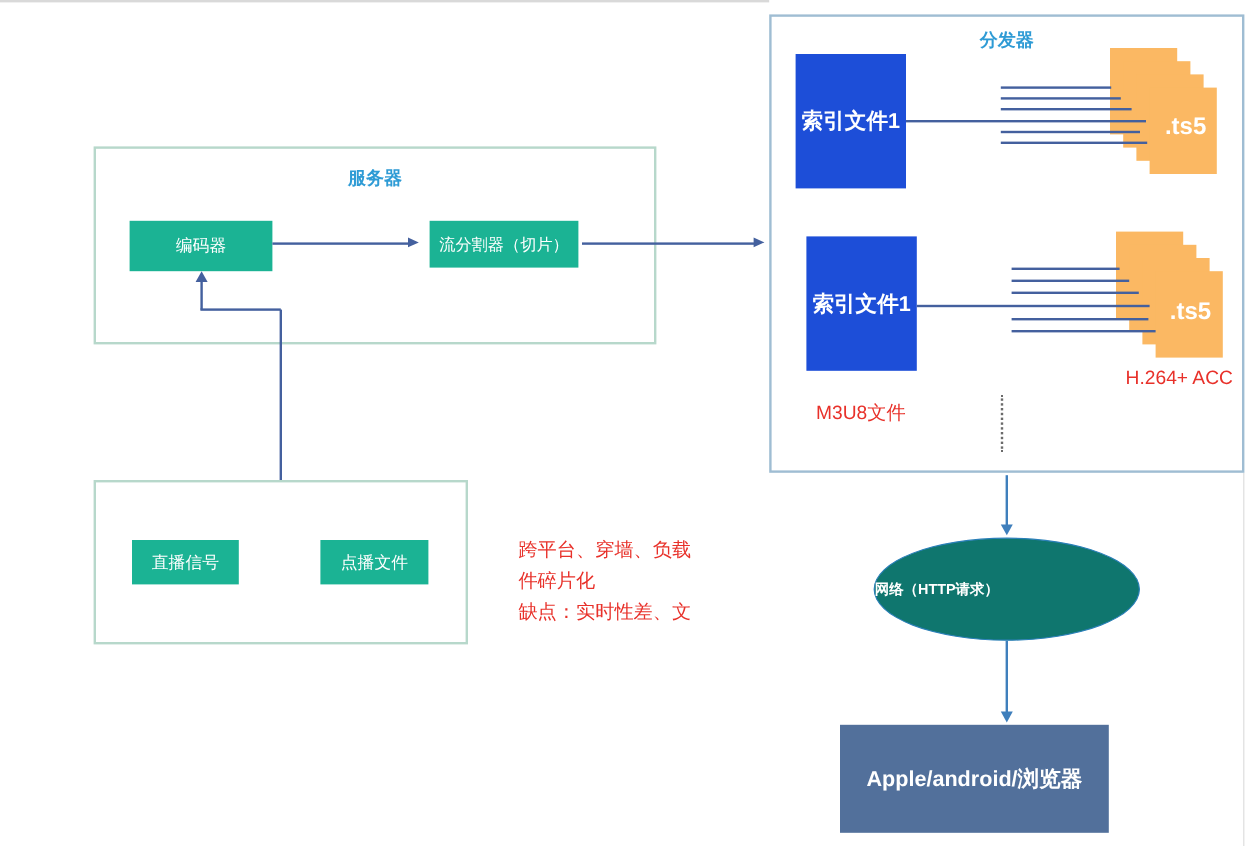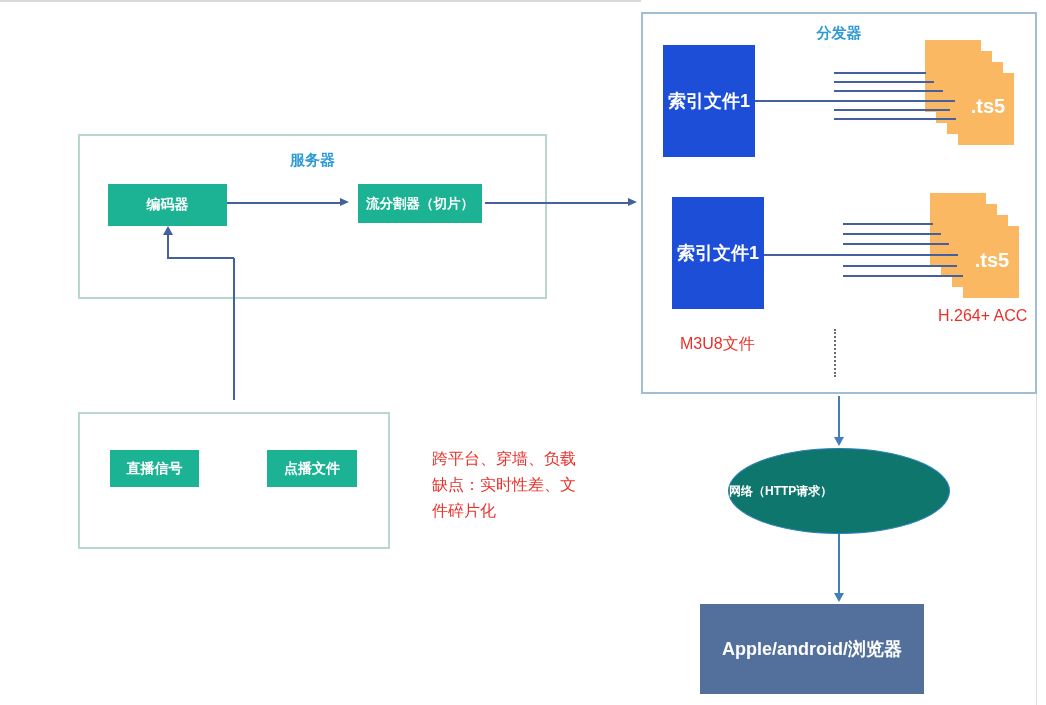--- a/index.html
+++ b/index.html
@@ -3,25 +3,25 @@
 <meta charset="utf-8">
 <style>
   html,body{margin:0;padding:0;background:#fff;}
   *{box-sizing:border-box;font-family:"Liberation Sans",sans-serif;}
   #stage{position:relative;width:1046px;height:705px;background:#ffffff;overflow:hidden;}
 
   .hline-gray{position:absolute;background:#d9d9d9;}
   .vline-gray{position:absolute;background:#dedede;}
 
   .group-box{position:absolute;background:#fff;}
-  .server-border{border:2px solid #b7d8cb;margin-top:12px;}
+  .server-border{border:2px solid #b7d8cb;}
   .dist-border{border:2px solid #9fbdd3;}
   .group-title{position:absolute;left:0;right:0;text-align:center;color:#2e9bd5;font-weight:bold;font-size:15px;}
 
-  .node-green{position:absolute;background:#1bb394;color:#ffffff;font-weight:bold;
+  .node-green{position:absolute;background:#1bb394;color:#ffffff;font-weight:normal;
     display:flex;align-items:center;justify-content:center;font-size:14px;}
   .node-orange{position:absolute;background:#1d4ed8;color:#ffffff;font-weight:bold;
     display:flex;align-items:center;justify-content:center;font-size:18px;z-index:1;}
 
   .line{position:absolute;background:#44609e;z-index:2;}
   .h15{height:1.5px;}
   .w15{width:1.5px;}
   .arrowhead-right{position:absolute;width:0;height:0;z-index:2;
     border-top:4.5px solid transparent;border-bottom:4.5px solid transparent;border-left:9px solid #44609e;}
   .arrowhead-up{position:absolute;width:0;height:0;z-index:2;
@@ -75,22 +75,22 @@
     <span>点播文件</span>
   </div>
 
   <div class="line w15" style="left:233px;top:258px;height:142px;"></div>
   <div class="line h15" style="left:167px;top:257px;width:67px;"></div>
   <div class="line w15" style="left:167px;top:234px;height:24px;"></div>
   <div class="arrowhead-up" style="left:163px;top:226px;"></div>
 
   <div class="red-text notes" style="left:432px;top:446px;width:175px;">
     <div>跨平台、穿墙、负载</div>
+    <div>件碎片化</div>
     <div>缺点：实时性差、文</div>
-    <div>件碎片化</div>
   </div>
 
   <div class="group-box dist-border" style="left:641px;top:12px;width:396px;height:382px;">
     <div class="group-title" style="top:10px;">分发器</div>
   </div>
 
   <div class="node-orange" style="left:663px;top:45px;width:92px;height:112px;">
     <span>索引文件1</span>
   </div>
 

